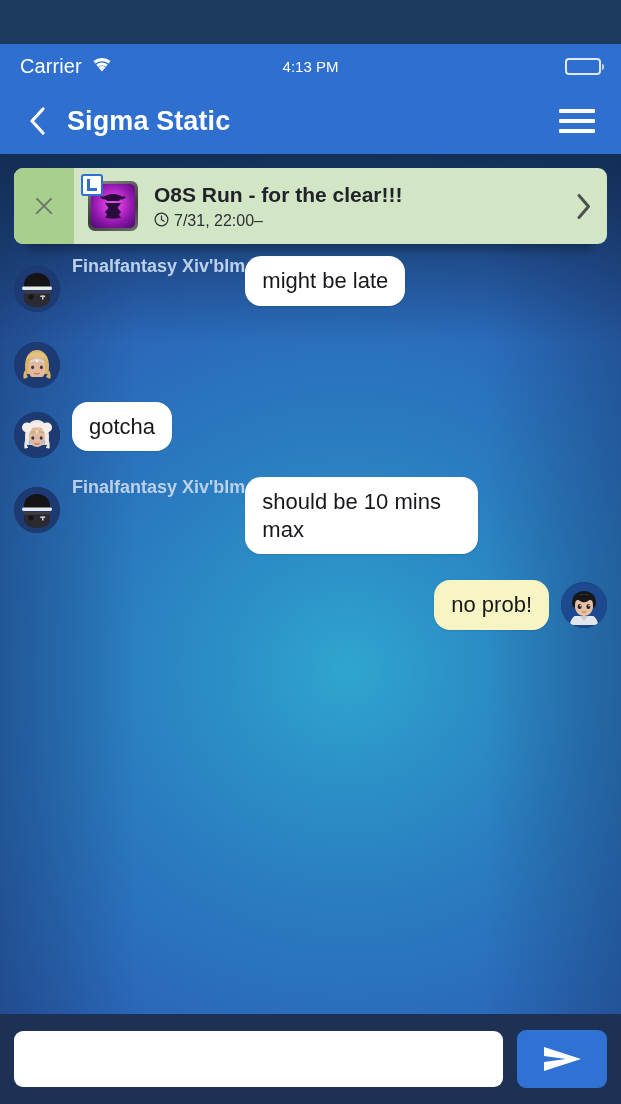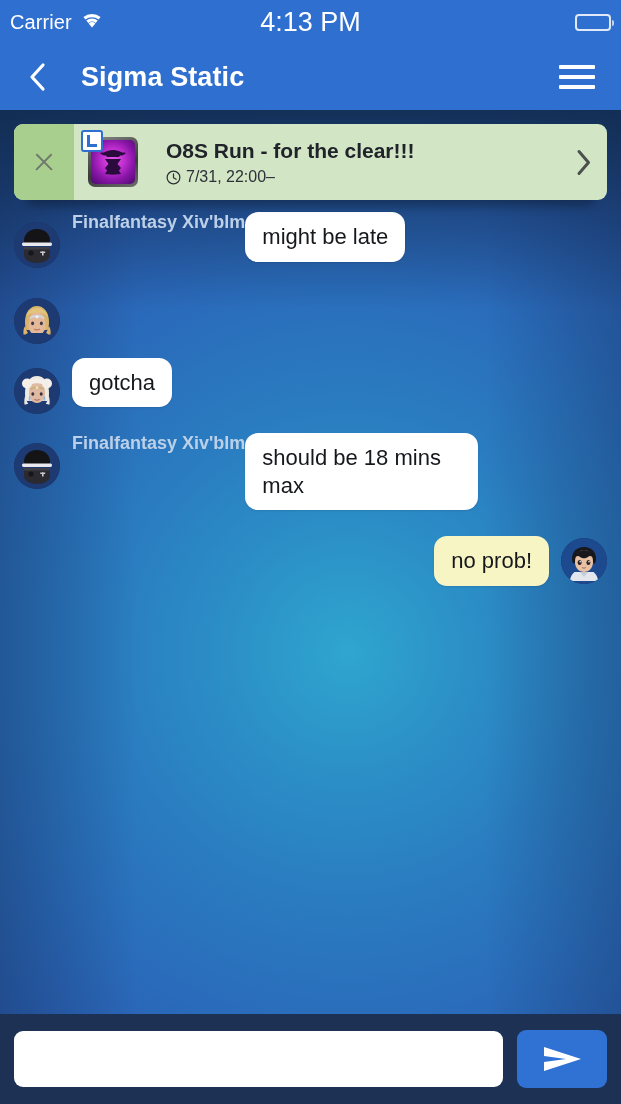--- a/index.html
+++ b/index.html
@@ -14,30 +14,31 @@
     width:621px; height:1104px;
     display:flex; flex-direction:column;
     overflow:hidden;
   }
 
   
   .statusbar {
     height:44px; flex:0 0 44px;
     background:#2f6fd0;
     display:flex; align-items:center;
-    padding:0 10px;
+    padding:0 20px;
     color:#ffffff;
     position:relative;
+    margin-top:44px;
   }
   .sb-left { display:flex; align-items:center; gap:8px; }
   .sb-carrier { font-size:20px; letter-spacing:0.1px; }
   .sb-wifi { display:block; }
   .sb-time {
     position:absolute; left:0; right:0; text-align:center;
-    font-size:27px; font-weight:400; pointer-events:none;
+    font-size:15px; font-weight:400; pointer-events:none;
   }
   .sb-right { margin-left:auto; display:flex; align-items:center; }
   .battery {
     width:36px; height:17px;
     border:2px solid rgba(255,255,255,0.85);
     border-radius:4px;
     position:relative;
     padding:1.5px;
   }
   .battery::after {
@@ -58,21 +59,21 @@
     color:#ffffff;
   }
   .nav-back {
     width:32px; height:40px;
     display:flex; align-items:center; justify-content:flex-start;
     cursor:pointer;
   }
   .nav-title {
     font-size:27px; font-weight:bold;
     letter-spacing:0.1px;
-    margin-left:21px;
+    margin-left:7px;
   }
   .nav-menu {
     margin-left:auto;
     width:40px; height:40px;
     display:flex; flex-direction:column;
     justify-content:center; gap:6px;
     cursor:pointer;
   }
   .nav-menu span {
     display:block; height:4px; width:36px;
@@ -169,30 +170,30 @@
     border-radius:3px;
     display:flex; align-items:center; justify-content:center;
   }
   .icon-badge-l {
     width:10px; height:12px;
     border-left:3.5px solid #2f6fd0;
     border-bottom:3.5px solid #2f6fd0;
   }
   .banner-text {
     flex:1 1 auto; min-width:0;
-    padding-left:28px;
+    padding-left:16px;
   }
   .banner-title {
     font-size:21px; font-weight:bold;
     color:#20232a;
     white-space:nowrap; overflow:hidden; text-overflow:ellipsis;
     line-height:1.2;
   }
   .banner-sub {
-    display:flex; align-items:center; gap:5px;
+    display:flex; gap:5px;
     font-size:16px; color:#2c3038;
     margin-top:5px;
   }
   .clock-icon { display:block; flex:0 0 15px; }
   .banner-chev {
     flex:0 0 46px;
     display:flex; align-items:center; justify-content:center;
     cursor:pointer;
   }
 
@@ -232,21 +233,21 @@
     background:#ffffff;
     color:#16181c;
     font-size:22px;
     line-height:1.25;
     padding:11px 17px;
     border-radius:13px;
     max-width:100%;
     word-wrap:break-word;
     box-shadow:0 1px 2px rgba(0,0,0,0.10);
   }
-  .bubble:last-child { margin-bottom:12px; }
+  .bubble:last-child { margin-bottom:12px;border-radius:16px; }
   .bubble.own { background:#f7f5c4; }
 
   
   .inputbar {
     flex:0 0 90px; height:90px;
     background:#1d3154;
     display:flex; align-items:center;
     padding:0 14px;
     gap:14px;
   }
@@ -420,21 +421,21 @@
             <path d="M9.5 20.5h27c.9 0 1.5.8 1.5 1.8s-.6 1.7-1.5 1.7h-27c-.9 0-1.5-.7-1.5-1.7s.6-1.8 1.5-1.8z" fill="#e9e9ee"></path>
             <path d="M10 25h26v8c0 4-5 8-13 8s-13-4-13-8z" fill="#2a2a30"></path>
             <circle cx="17" cy="31" r="2.6" fill="#15151a"></circle>
             <path d="M28 29.5h1.6v4h-1.6z" fill="#c9c9cf"></path>
             <path d="M26.2 31.1v-1.6h5v1.6z" fill="#c9c9cf"></path>
             <path d="M10 25h26v2.5H10z" fill="#3e3e46"></path>
           </svg>
         </div>
         <div class="msg-col">
           <div class="msg-name">Finalfantasy Xiv'blm</div>
-          <div class="bubble">should be 18 mins max</div>
+          <div class="bubble">should be 10 mins max</div>
         </div>
       </div>
 
       <div class="msg-group outgoing">
         <div class="avatar">
           <svg width="46" height="46" viewBox="0 0 46 46">
             <circle cx="23" cy="23" r="23" fill="#1d4a8f"></circle>
             <path d="M23 9c7.5 0 12 5 12 11.5 0 2-.4 3.6-1 4.8H12c-.6-1.2-1-2.8-1-4.8C11 14 15.5 9 23 9z" fill="#17171c"></path>
             <path d="M14 24c0-8 4-12 9-12s9 4 9 12c0 6-4 10-9 10s-9-4-9-10z" fill="#e8c0a4"></path>
             <path d="M13.5 20.5c1-5.5 4.6-8.5 9.5-8.5s8.5 3 9.5 8.5c-1.2-2.2-3-3.2-4.5-2.2-2 1.4-3.2 2-5 2s-3-.6-5-2c-1.5-1-3.3 0-4.5 2.2z" fill="#17171c"></path>

